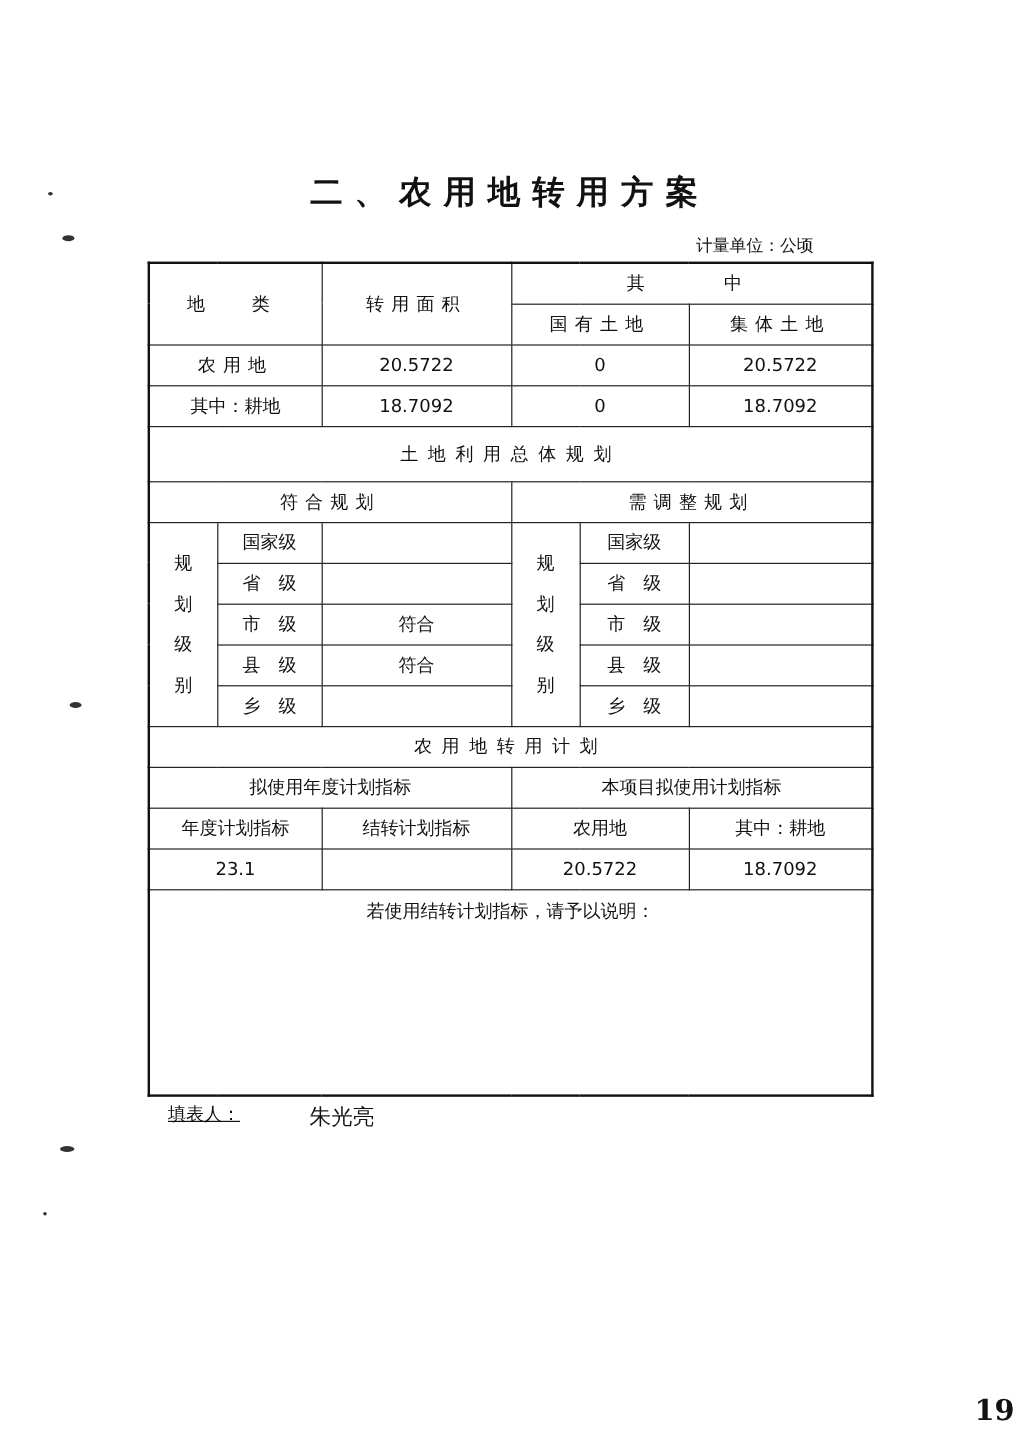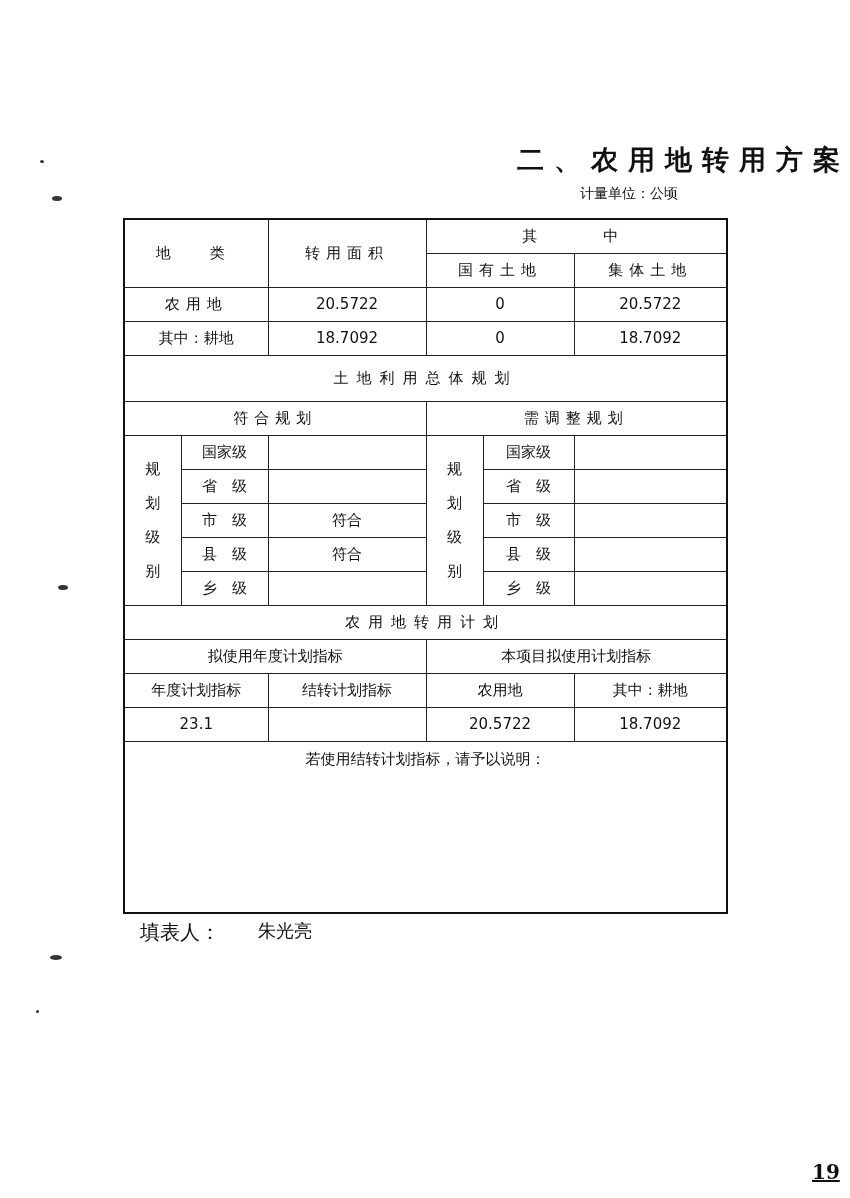--- a/index.html
+++ b/index.html
@@ -1,32 +1,32 @@
 <!DOCTYPE html>
 <html><head>
 <meta charset="utf-8">
 <style>
   html, body { margin:0; padding:0; }
   body { width:850px; height:1198px; background:#fff; position:relative; overflow:hidden;
          font-family:"DejaVu Sans", sans-serif; color:#111; }
-  .title { position:absolute; left:0; width:850px; top:142px; text-align:right;
+  .title { position:absolute; left:0; width:850px; top:142px; text-align:center;
            font-size:27px; font-weight:bold; letter-spacing:10px; }
-  .unit { position:absolute; left:580px; top:185px; font-size:14px; }
+  .unit { position:absolute; left:580px; top:196px; font-size:14px; }
   table.form { position:absolute; left:123px; top:218px; width:603px; height:686px;
                border-collapse:collapse; border:2.5px solid #111; table-layout:fixed; }
   table.form td { border:1px solid #222; text-align:center; vertical-align:middle;
                   font-size:15px; padding:0; }
   .sp { letter-spacing:6px; }
   .sp2 { letter-spacing:12px; }
   .sec { font-size:18px; letter-spacing:8px; }
   .vert { line-height:34px; font-size:15px; }
   .note { text-align:center; vertical-align:top !important; padding:8px 10px !important; }
-  .filler { position:absolute; left:140px; top:919px; font-size:20px; }
+  .filler { position:absolute; left:140px; top:919px; font-size:15px;text-decoration:underline; }
   .filler-name { position:absolute; left:258px; top:919px; font-size:18px; }
-  .pageno { position:absolute; left:812px; top:1160px; font-size:20px; font-family:"DejaVu Serif", serif; font-weight:bold;text-decoration:underline; }
+  .pageno { position:absolute; left:812px; top:1160px; font-size:24px; font-family:"DejaVu Serif", serif; font-weight:bold; }
   .speck { position:absolute; background:#333; border-radius:50%; }
 </style>
 </head>
 <body>
 
 <div class="title">二、农用地转用方案</div>
 <div class="unit">计量单位：公顷</div>
 
 <table class="form">
   <colgroup>

